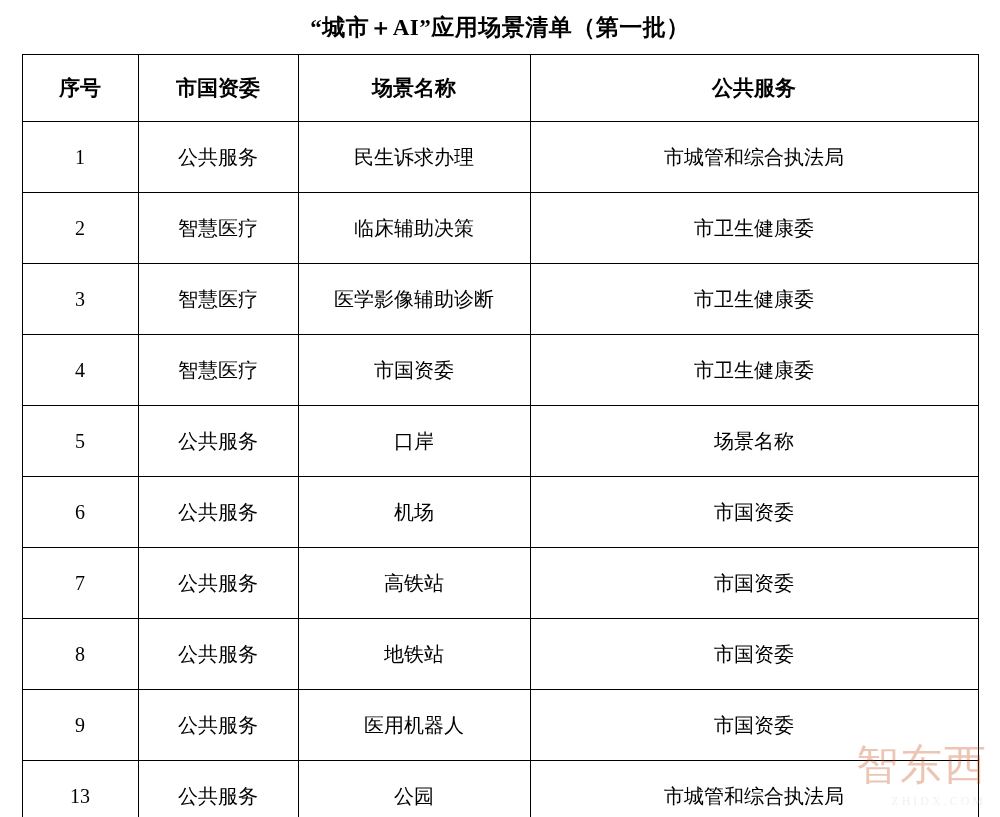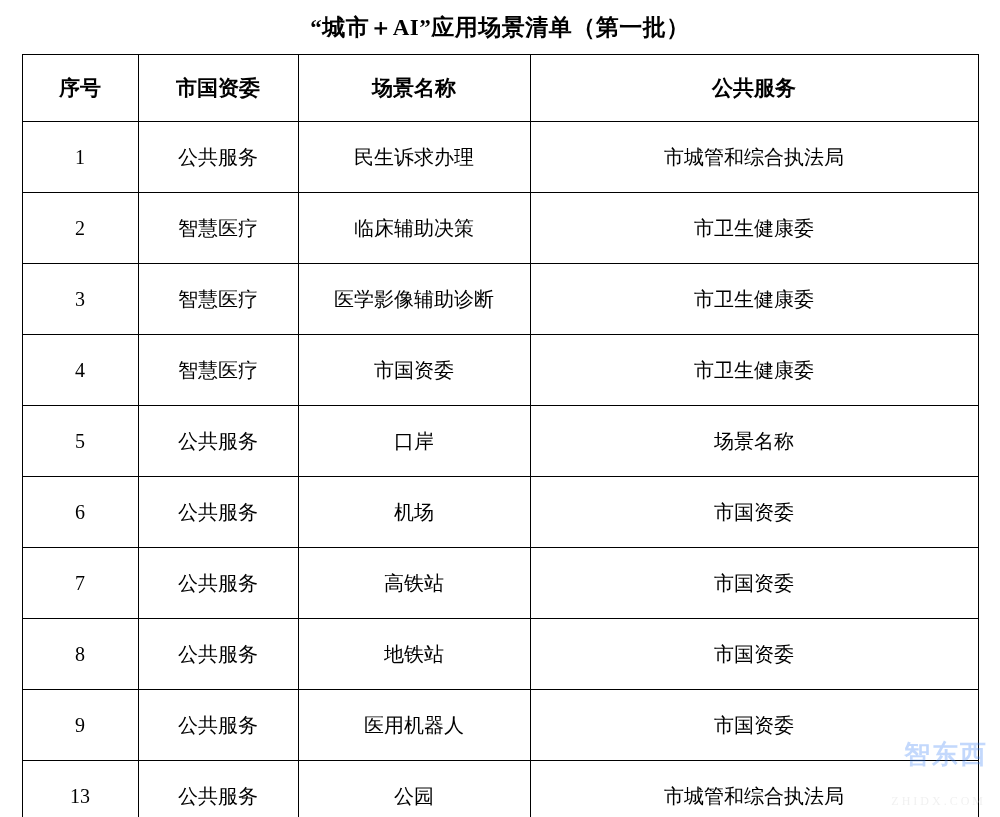--- a/index.html
+++ b/index.html
@@ -65,23 +65,23 @@
     bottom: 6px;
     width: 130px;
     height: 74px;
     opacity: 0.30;
     pointer-events: none;
   }
   .watermark .wm-logo {
     position: absolute;
     right: 2px;
     top: 0;
-    font-size: 26px;
-    font-weight: bold;
-    color: #3b82f6;
+    font-size: 42px;
+    font-weight: normal;
+    color: #c2410c;
     letter-spacing: 2px;
     font-family: "Liberation Sans", sans-serif;
     white-space: nowrap;
   }
   .watermark .wm-sub {
     position: absolute;
     right: 4px;
     bottom: 2px;
     font-size: 12px;
     color: #cfcfcf;

